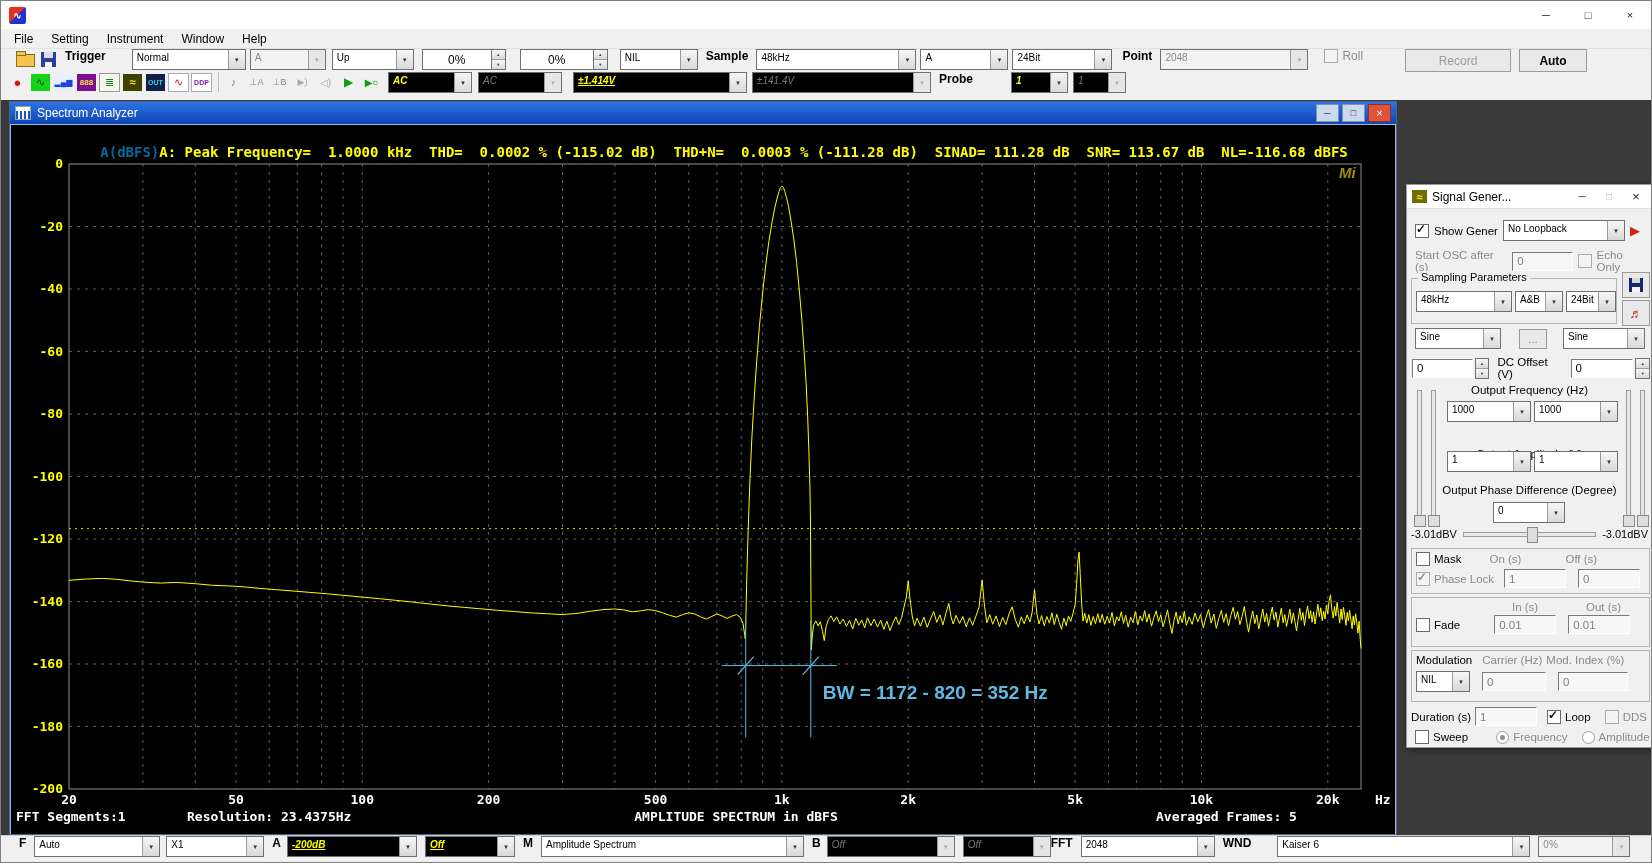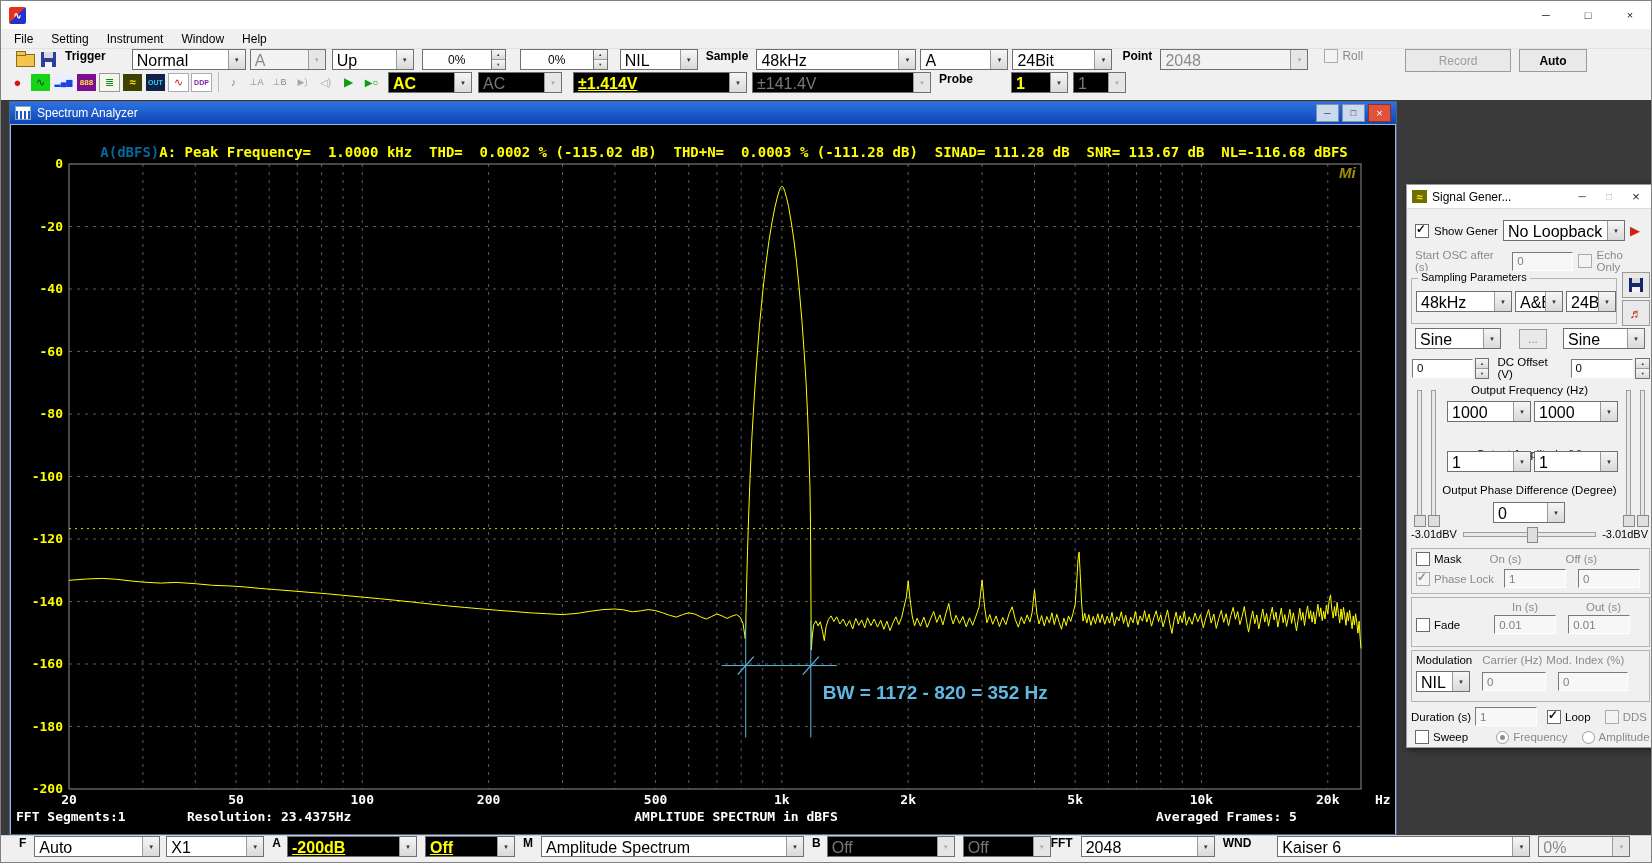--- a/index.html
+++ b/index.html
@@ -26,25 +26,25 @@
   .tb{position:absolute;left:0;right:0;background:#f0f0f0;display:flex;align-items:flex-start;}
   #toolbar1{top:47px;height:24px;border-top:1px solid #e2e2e2;}
   #toolbar2{top:71px;height:28px;border-bottom:1px solid #c4c4c4;}
   #toolbar3{bottom:0;height:26px;border-top:1px solid #cfcfcf;}
 
   .lbl{font-weight:bold;white-space:nowrap;}
   .glabel{color:#8a8a8a;}
 
   .combo{height:21px;background:#fff;border:1px solid #707070;display:flex;align-items:stretch;
          position:relative;box-sizing:border-box;flex:none;}
-  .combo .cv{flex:1;padding:2px 4px 0 4px;white-space:nowrap;overflow:hidden;font-size:16px;}
+  .combo .cv{flex:1;padding:2px 4px 0 4px;white-space:nowrap;overflow:hidden;font-size:10px;}
   .combo .arr{width:16px;background:linear-gradient(#f6f6f6,#d9d9d9);border-left:1px solid #9a9a9a;
               display:flex;align-items:center;justify-content:center;font-size:6px;color:#333;flex:none;}
   .combo.dark{background:#000;}
-  .combo.dark .cv{color:#ffff00;font-weight:bold;}
+  .combo.dark .cv{color:#ffff00;font-weight:bold;font-style:italic;}
   .combo.dis .cv{color:#8a8a8a;font-weight:normal;}
   .combo.dis .arr{color:#aaa;background:#e6e6e6;}
   .combo.dark.dis{background:#000;}
   .combo.dark.dis .cv{color:#787878;}
   .combo.disbg{background:#f2f2f2;}
   .u .cv{text-decoration:underline;}
 
   .spinbox{height:21px;display:flex;flex:none;}
   .spinbox .sinp{background:#fff;border:1px solid #707070;border-right:none;display:flex;
                  align-items:center;justify-content:center;flex:1;}

